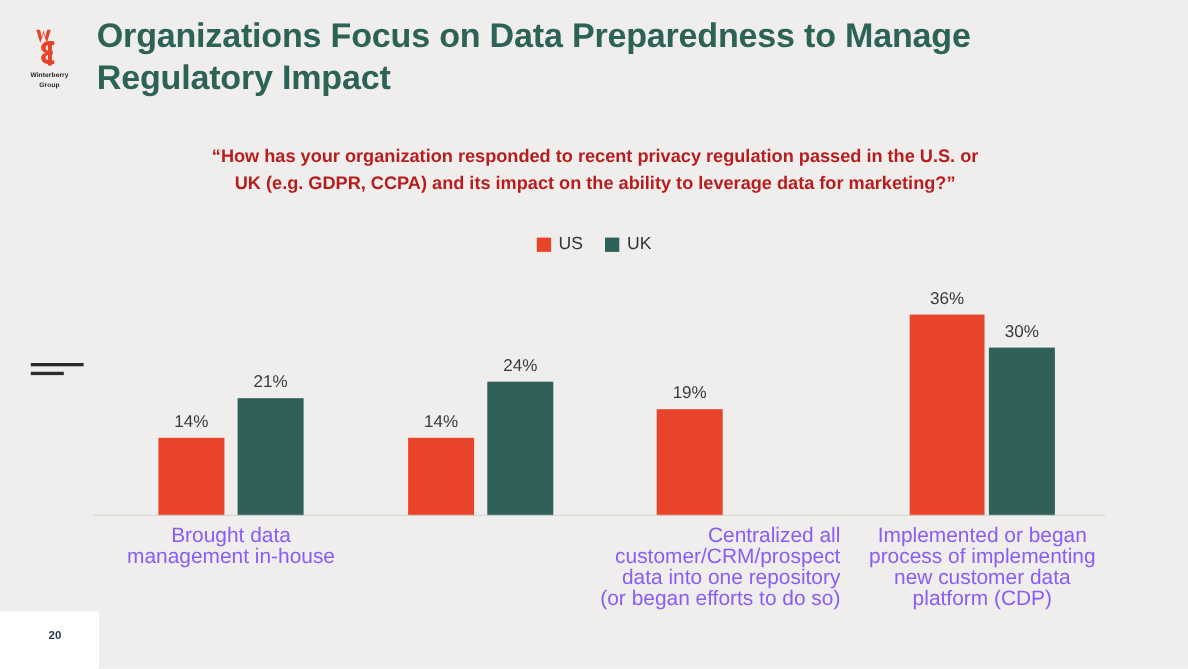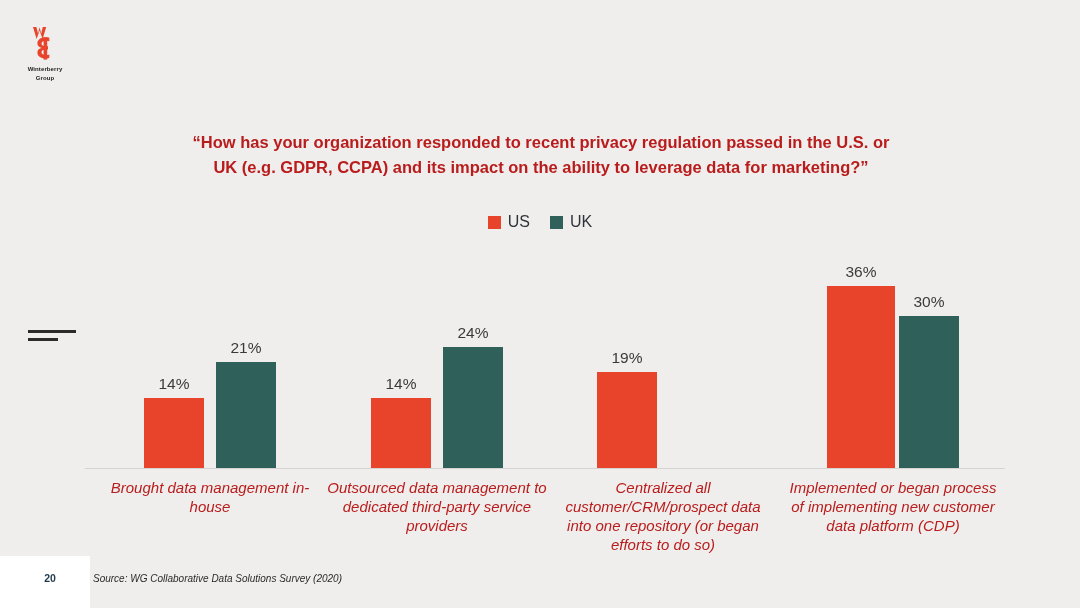--- a/index.html
+++ b/index.html
@@ -70,21 +70,21 @@
   .bar.uk { background:#2f6059; }
   .vlabel {
     position:absolute; left:50%; transform:translateX(-50%);
     font-size:15.5px; color:#3a3a3a; white-space:nowrap;
   }
   
   #cats { position:absolute; left:85px; top:478px; width:920px; height:75px; }
   .cat {
     position:absolute; top:0;
     text-align:center;
-    font-size:15px; line-height:19px; color:#b91c1c;font-style:italic;
+    font-size:19px; line-height:19px; color:#8b5cf6;
   }
   
   #pagenum {
     position:absolute; left:30px; top:572px; width:40px;
     text-align:center;
     font-size:10.5px; font-weight:bold; color:#1f3a4d;
   }
   #source {
     position:absolute; left:93px; top:573px;
     font-size:10px; font-style:italic; color:#2b2b2b;
@@ -100,20 +100,21 @@
   <div id="logo">
     <svg class="mark" width="40" height="42" viewBox="0 0 40 42">
       <path d="M8 5 L11.6 17 L14.6 8.5 L17.6 17 L21.2 5 L17.8 5 L16.2 11.6 L14.6 5.2 L13 11.6 L11.4 5 Z" fill="#e8442b"></path>
       <path d="M20.6 15.2 c-5.2 0 -8.2 2.6 -8.2 6.1 c0 2.5 1.7 4.1 4.3 4.7 c-2.6 .6 -4.3 2.1 -4.3 4.5 c0 3.6 3.2 6 8.3 6 c1.4 0 2.6 -.15 3.6 -.42 l0 -3.5 c-.95 .35 -2.1 .55 -3.4 .55 c-2.7 0 -4.4 -1.1 -4.4 -2.8 c0 -1.7 1.65 -2.75 4.3 -2.75 l2.2 0 l0 -3.25 l-2.2 0 c-2.65 0 -4.3 -1.05 -4.3 -2.75 c0 -1.75 1.75 -2.85 4.45 -2.85 c1.3 0 2.45 .2 3.4 .55 l0 -3.5 c-1 -.27 -2.25 -.42 -3.65 -.42 Z" fill="#e8442b"></path>
       <rect x="18.6" y="15.4" width="3.6" height="22.2" fill="#e8442b"></rect>
     </svg>
     <span class="brand">Winterberry</span>
     <span class="brand">Group</span>
   </div>
 
+  <div id="title">Organizations Focus on Data Preparedness to Manage Regulatory Impact</div>
 
   <div id="deco">
     <span class="r1"></span>
     <span class="r2"></span>
   </div>
 
   <div id="question">“How has your organization responded to recent privacy regulation passed in the U.S. or UK (e.g. GDPR, CCPA) and its impact on the ability to leverage data for marketing?”</div>
 
   <div id="legend">
       <div class="item">
@@ -161,21 +162,19 @@
         <div class="bar-wrap" style="left: 72px; width: 60px; height: 239px;">
           <div class="bar uk" style="height: 153px; background: rgb(47, 96, 89);"></div>
           <div class="vlabel" style="bottom: 158px;">30%</div>
         </div>
       </div>
     </div>
   <div id="axis"></div>
 
   <div id="cats">
       <div class="cat" style="width: 222px; left: 14px;">Brought data management in-house</div>
-      <div class="cat" style="width: 222px; left: 241px;">Outsourced data management to dedicated third-party service providers</div>
-      <div class="cat" style="width: 222px; left: 467px;">Centralized all customer/CRM/prospect data into one repository (or began efforts to do so)</div>
+      <div class="cat" style="width: 222px; left: 457px; text-align: right;">Centralized all customer/CRM/prospect data into one repository (or began efforts to do so)</div>
       <div class="cat" style="width: 222px; left: 697px;">Implemented or began process of implementing new customer data platform (CDP)</div>
     </div>
 
   <div id="pagenum">20</div>
-  <div id="source">Source: WG Collaborative Data Solutions Survey (2020)</div>
 
 </div>
 
 </body></html>

